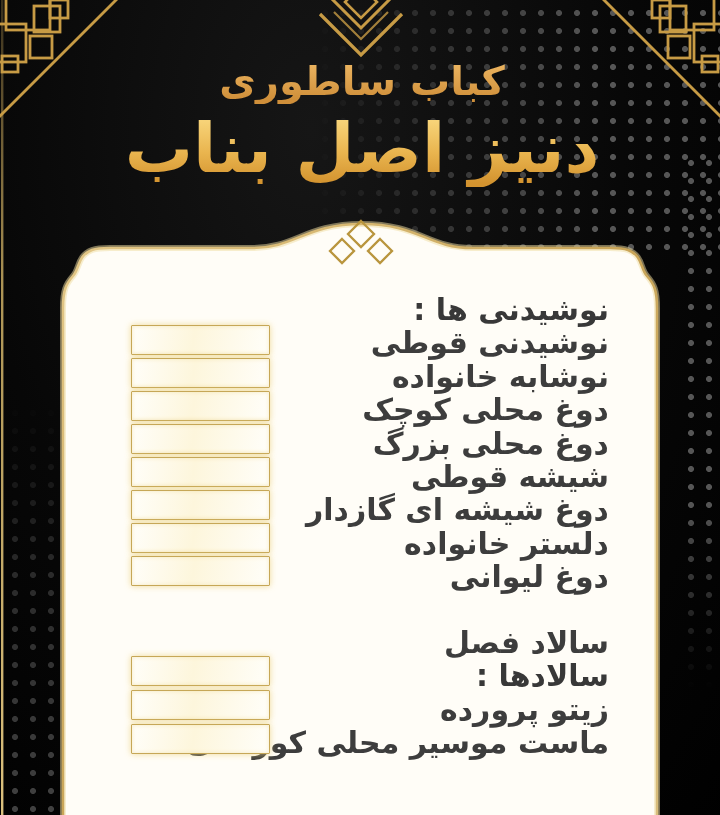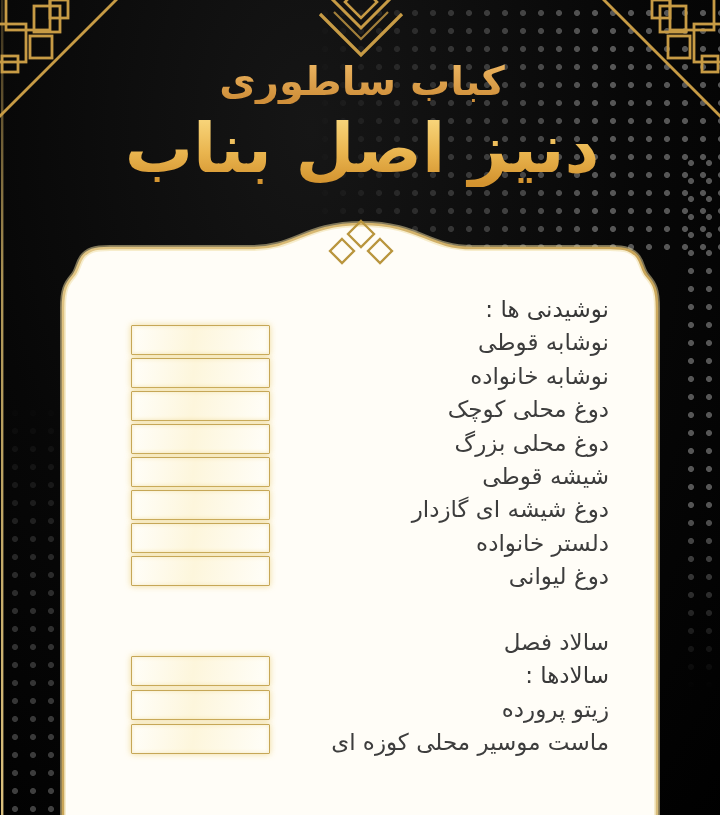--- a/index.html
+++ b/index.html
@@ -39,21 +39,21 @@
     background:linear-gradient(180deg,#f7d378 12%,#e9b44e 55%,#d3932f 95%);
     -webkit-background-clip:text;background-clip:text;color:transparent;
   }
 
   
   .menu-block{position:absolute;right:131px;z-index:3;direction:rtl;text-align:right;}
   .menu-block.drinks{top:293px;}
   .menu-block.salads{top:626px;}
   .menu-line{
     display:block;height:33.4px;line-height:33.4px;white-space:nowrap;
-    font-size:23px;font-weight:normal;color:#3d3d3d;letter-spacing:0;
+    font-size:30px;font-weight:bold;color:#3d3d3d;letter-spacing:0;
   }
   .section-header{color:#383838;}
 
   
   .pbox{
     position:absolute;left:131px;width:137px;height:28px;z-index:3;border-radius:1px;
     border:1.5px solid #c6a757;
     background:linear-gradient(100deg,#fffef9 0%,#fdf6dc 45%,#fffef9 100%);
     box-shadow:0 0 6px rgba(235,208,122,.75), inset 0 0 4px rgba(235,208,122,.4);
   }
@@ -142,21 +142,21 @@
     </g>
   </svg>
 
   <div class="titles">
     <div class="subtitle">کباب ساطوری</div>
     <div class="title">دنیز اصل بناب</div>
   </div>
 
   <div class="menu-block drinks">
     <span class="menu-line section-header">نوشیدنی ها :</span>
-    <span class="menu-line">نوشابه قوطی</span>
+    <span class="menu-line">نوشیدنی قوطی</span>
     <span class="menu-line">نوشابه خانواده</span>
     <span class="menu-line">دوغ محلی کوچک</span>
     <span class="menu-line">دوغ محلی بزرگ</span>
     <span class="menu-line">شیشه قوطی</span>
     <span class="menu-line">دوغ شیشه ای گازدار</span>
     <span class="menu-line">دلستر خانواده</span>
     <span class="menu-line">دوغ لیوانی</span>
   </div>
 
   <div class="menu-block salads">

